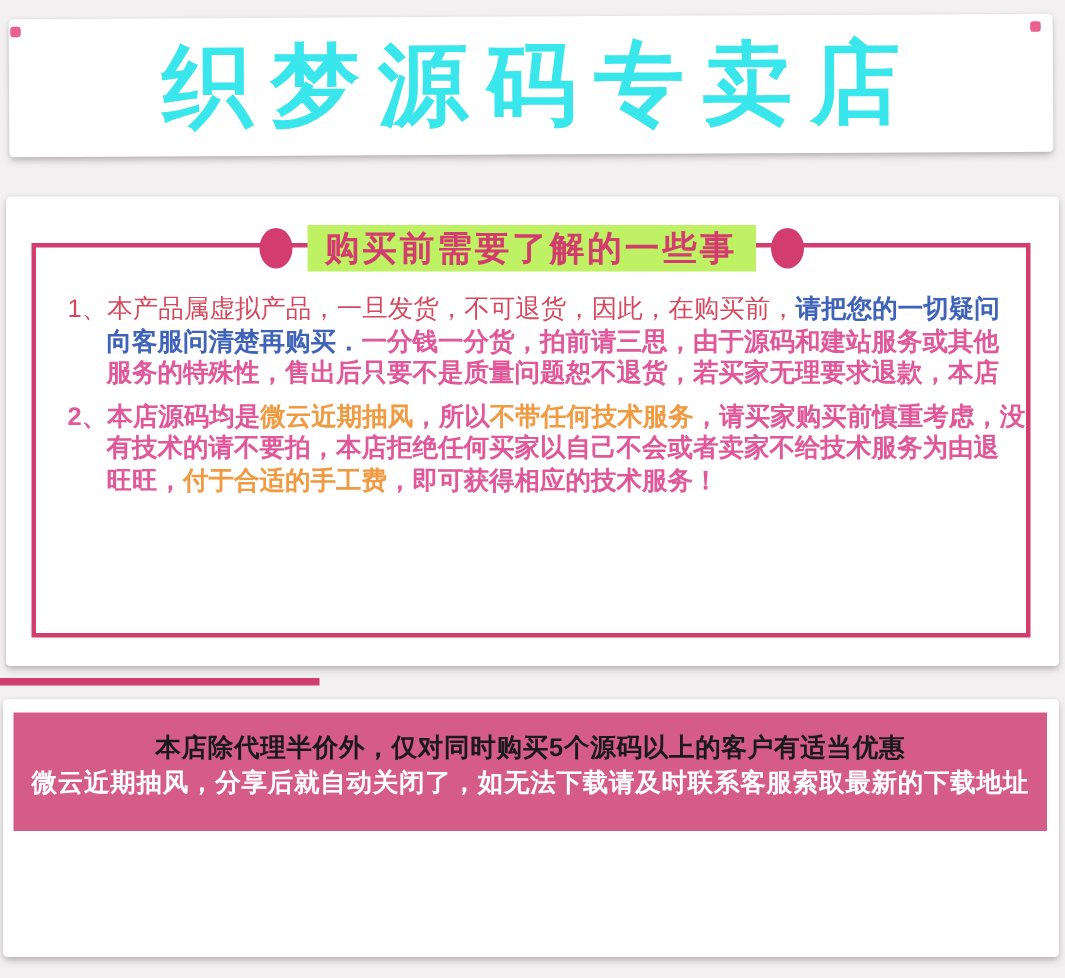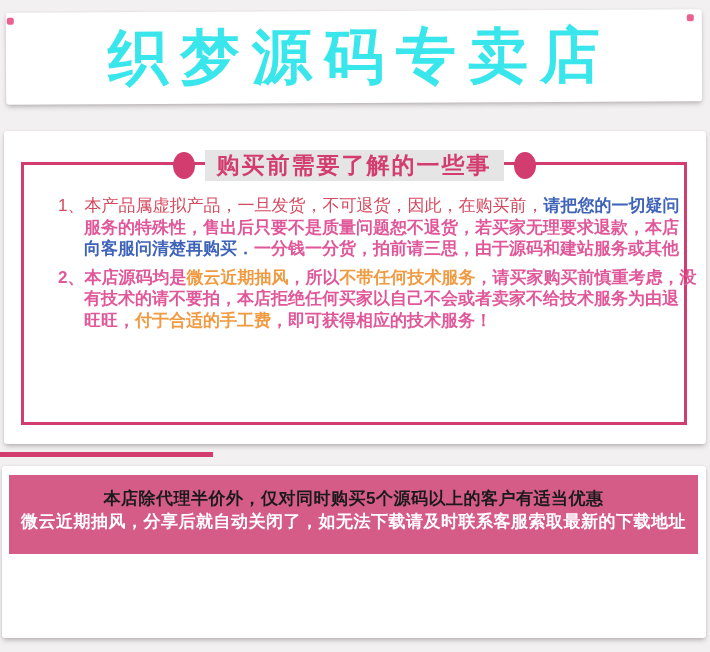--- a/index.html
+++ b/index.html
@@ -32,24 +32,24 @@
   .notice-frame{
     position:absolute;left:17px;top:31px;right:19px;bottom:19px;
     border:3px solid var(--accent);
   }
   .notice-header{
     position:absolute;left:0;right:0;top:-17px;height:34px;
     display:flex;align-items:center;justify-content:center;gap:10px;
   }
   .dot{width:22px;height:27px;border-radius:50%;background:var(--accent);flex:0 0 auto;}
   .notice-title{
-    background:#e5e5e5;padding:0 12px;font-size:23px;font-weight:700;
+    background:#bef264;padding:0 12px;font-size:23px;font-weight:700;
     letter-spacing:2px;color:var(--accent);white-space:nowrap;
   }
-  .notice-list{padding:30px 24px 0 21px;margin-left:13px;}
+  .notice-list{padding:30px 24px 0 21px;}
   .notice-item{font-size:17px;line-height:21.5px;font-weight:700;margin-bottom:7px;white-space:nowrap;}
   .notice-item .line.cont{padding-left:26px;}
   .seg-red{color:var(--red);font-weight:400;}
   .seg-blue{color:var(--blue);}
   .seg-pink{color:var(--pink);}
   .seg-orange{color:var(--orange);}
   
   .decor-strip{position:absolute;left:0;top:452px;width:213px;height:5px;background:var(--accent);}
   
   .footer-box{left:2px;top:466px;width:704px;height:172px;}
@@ -76,22 +76,22 @@
 <section class="paper notice-box">
   <div class="notice-frame">
     <div class="notice-header">
       <span class="dot"></span>
       <span class="notice-title">购买前需要了解的一些事</span>
       <span class="dot"></span>
     </div>
     <div class="notice-list" id="notice-list">
         <div class="notice-item">
           <div class="line"><span class="num seg-red">1、</span><span class="seg-red">本产品属虚拟产品，一旦发货，不可退货，因此，在购买前，</span><span class="seg-blue">请把您的一切疑问</span></div>
+          <div class="line cont"><span class="seg-blue">向客服问清楚再购买．</span><span class="seg-pink">一分钱一分货，拍前请三思，由于源码和建站服务或其他</span></div>
           <div class="line cont"><span class="seg-pink">服务的特殊性，售出后只要不是质量问题恕不退货，若买家无理要求退款，本店</span></div>
-          <div class="line cont"><span class="seg-blue">向客服问清楚再购买．</span><span class="seg-pink">一分钱一分货，拍前请三思，由于源码和建站服务或其他</span></div>
         </div>
         <div class="notice-item">
           <div class="line"><span class="num seg-pink">2、</span><span class="seg-pink">本店源码均是</span><span class="seg-orange">微云近期抽风</span><span class="seg-pink">，所以</span><span class="seg-orange">不带任何技术服务</span><span class="seg-pink">，请买家购买前慎重考虑，没</span></div>
           <div class="line cont"><span class="seg-pink">有技术的请不要拍，本店拒绝任何买家以自己不会或者卖家不给技术服务为由退</span></div>
           <div class="line cont"><span class="seg-pink">旺旺，</span><span class="seg-orange">付于合适的手工费</span><span class="seg-pink">，即可获得相应的技术服务！</span></div>
         </div>
       </div>
   </div>
 </section>
 

